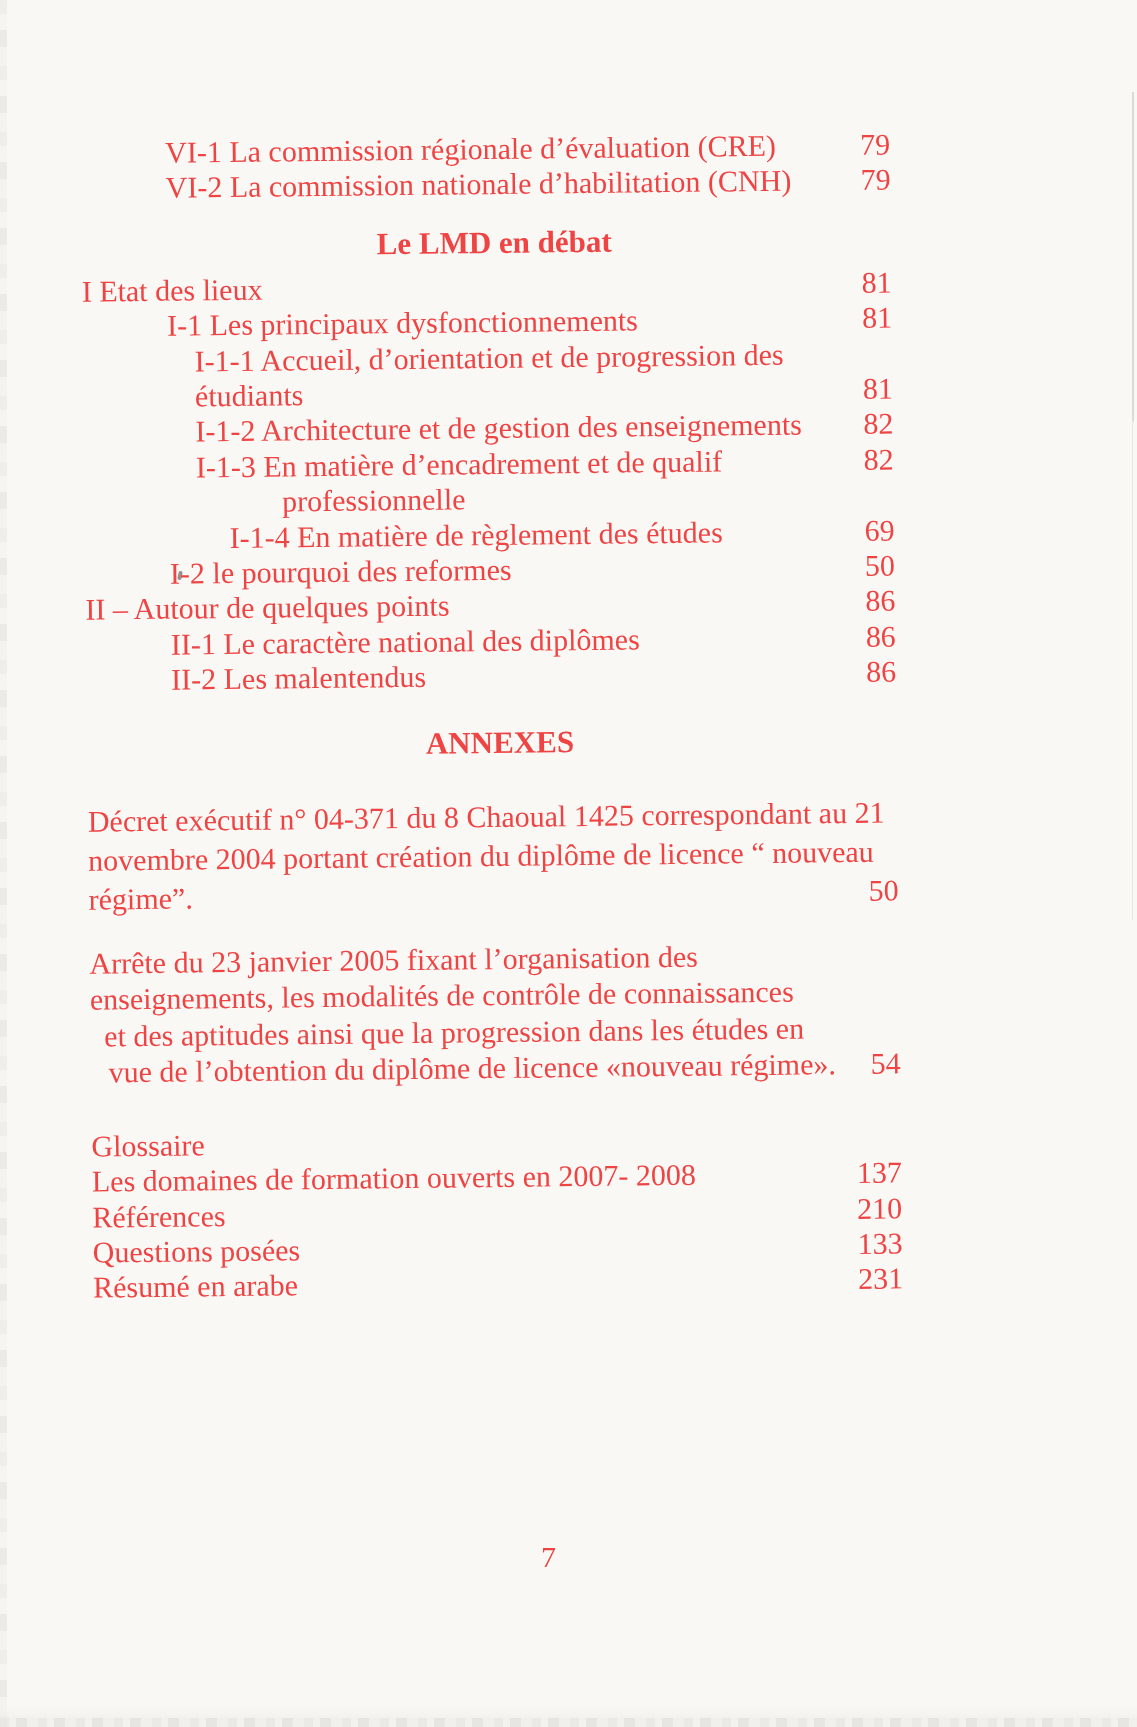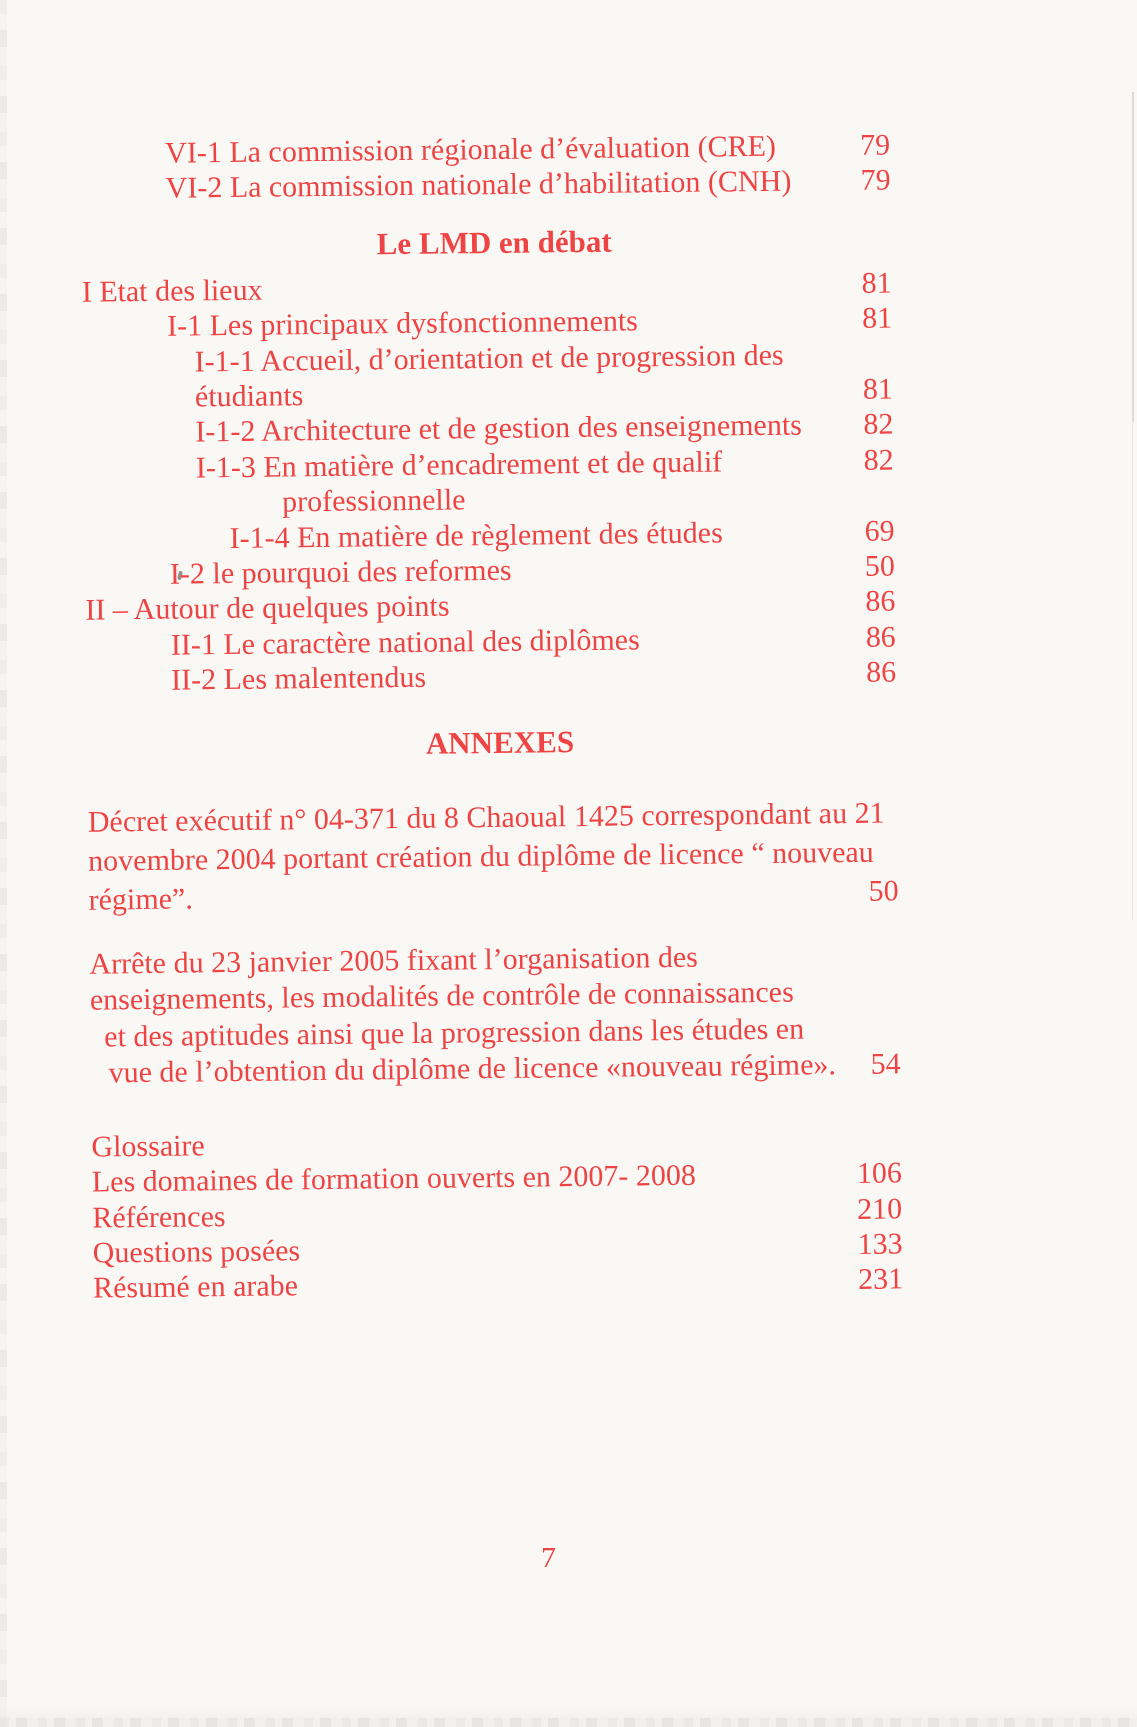--- a/index.html
+++ b/index.html
@@ -138,21 +138,21 @@
         <div class="row"><span class="label lv0">régime”.</span><span class="pagenum">50</span></div>
       </div>
       <div data-block="arrete-paragraph">
         <div class="row"><span class="label lv0">Arrête du 23 janvier 2005 fixant l’organisation des</span></div>
         <div class="row"><span class="label lv0">enseignements, les modalités de contrôle de connaissances</span></div>
         <div class="row"><span class="label lv5">et des aptitudes ainsi que la progression dans les études en</span></div>
         <div class="row"><span class="label lv6">vue de l’obtention du diplôme de licence «nouveau régime».</span><span class="pagenum">54</span></div>
       </div>
       <div data-block="end-list">
         <div class="row"><span class="label lv0">Glossaire</span></div>
-        <div class="row"><span class="label lv0">Les domaines de formation ouverts en 2007- 2008</span><span class="pagenum">106</span></div>
+        <div class="row"><span class="label lv0">Les domaines de formation ouverts en 2007- 2008</span><span class="pagenum">137</span></div>
         <div class="row"><span class="label lv0">Références</span><span class="pagenum">210</span></div>
         <div class="row"><span class="label lv0">Questions posées</span><span class="pagenum">133</span></div>
         <div class="row"><span class="label lv0">Résumé en arabe</span><span class="pagenum">231</span></div>
       </div>
     </div>
 
   <div class="footer">
     <span>7</span>
   </div>
 

